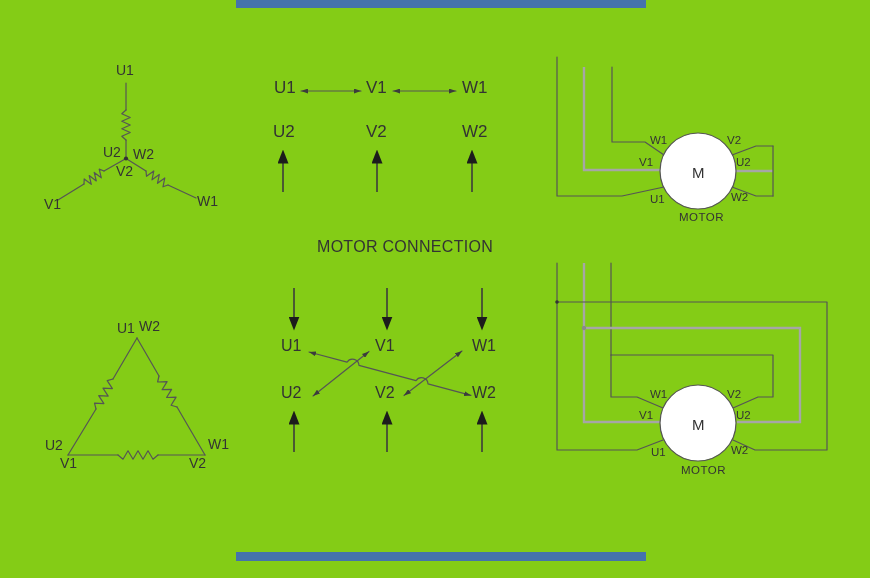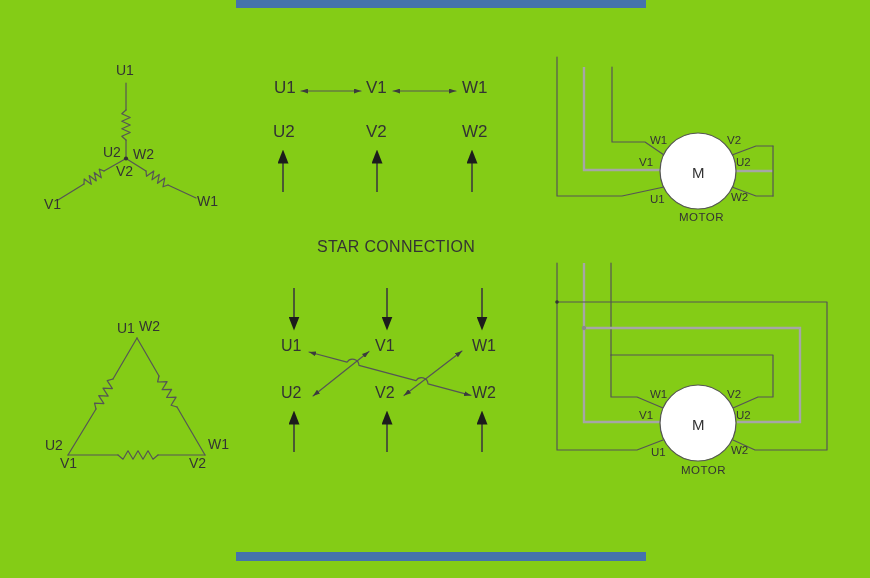--- a/index.html
+++ b/index.html
@@ -128,21 +128,21 @@
   <span class="lbl f14" style="left:44px;top:197px">V1</span>
   <span class="lbl f14" style="left:197px;top:194px">W1</span>
 
   <span class="lbl f17" style="left:274px;top:79px">U1</span>
   <span class="lbl f17" style="left:366px;top:79px">V1</span>
   <span class="lbl f17" style="left:462px;top:79px">W1</span>
   <span class="lbl f17" style="left:273px;top:123px">U2</span>
   <span class="lbl f17" style="left:366px;top:123px">V2</span>
   <span class="lbl f17" style="left:462px;top:123px">W2</span>
 
-  <span class="lbl title" style="left:317px;top:239px">STAR CONNECTION</span>
+  <span class="lbl title" style="left:317px;top:239px">MOTOR CONNECTION</span>
 
   <span class="lbl f11" style="left:650px;top:135px">W1</span>
   <span class="lbl f11" style="left:727px;top:135px">V2</span>
   <span class="lbl f11" style="left:639px;top:157px">V1</span>
   <span class="lbl f11" style="left:736px;top:157px">U2</span>
   <span class="lbl f11" style="left:650px;top:194px">U1</span>
   <span class="lbl f11" style="left:731px;top:192px">W2</span>
   <span class="lbl fM" style="left:692px;top:165px">M</span>
   <span class="lbl f11 cap" style="left:679px;top:212px">MOTOR</span>
 

